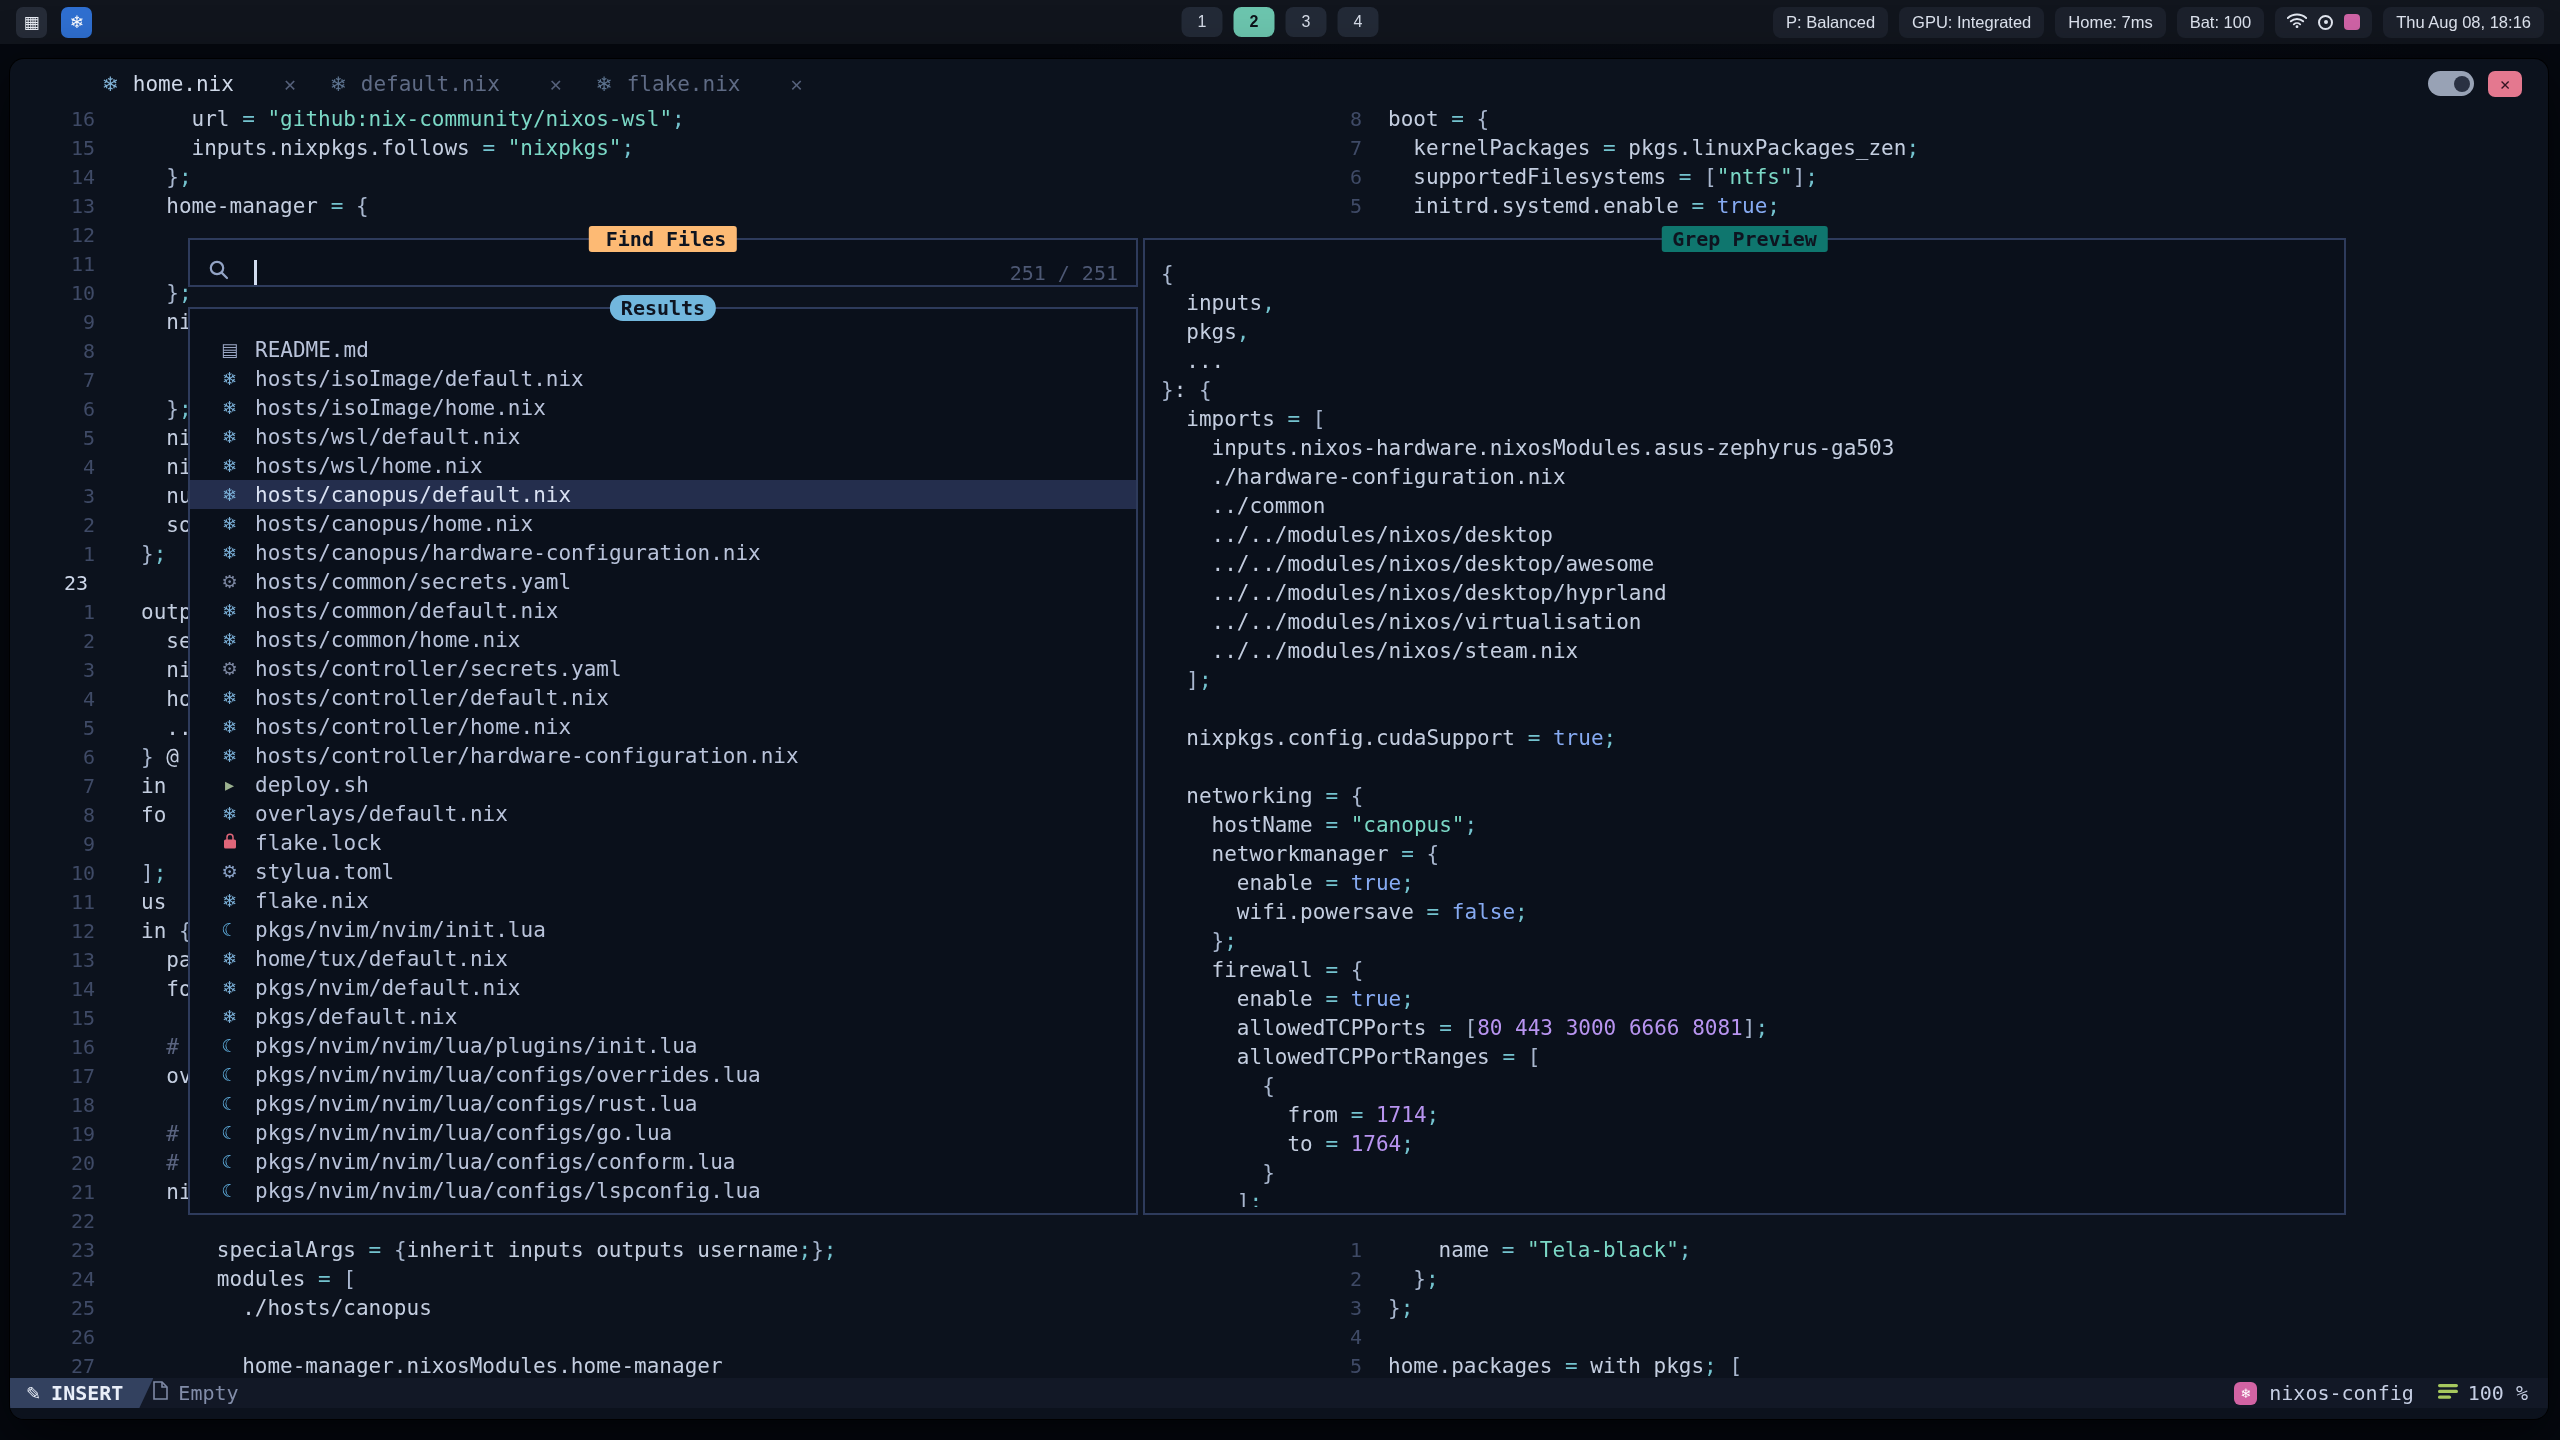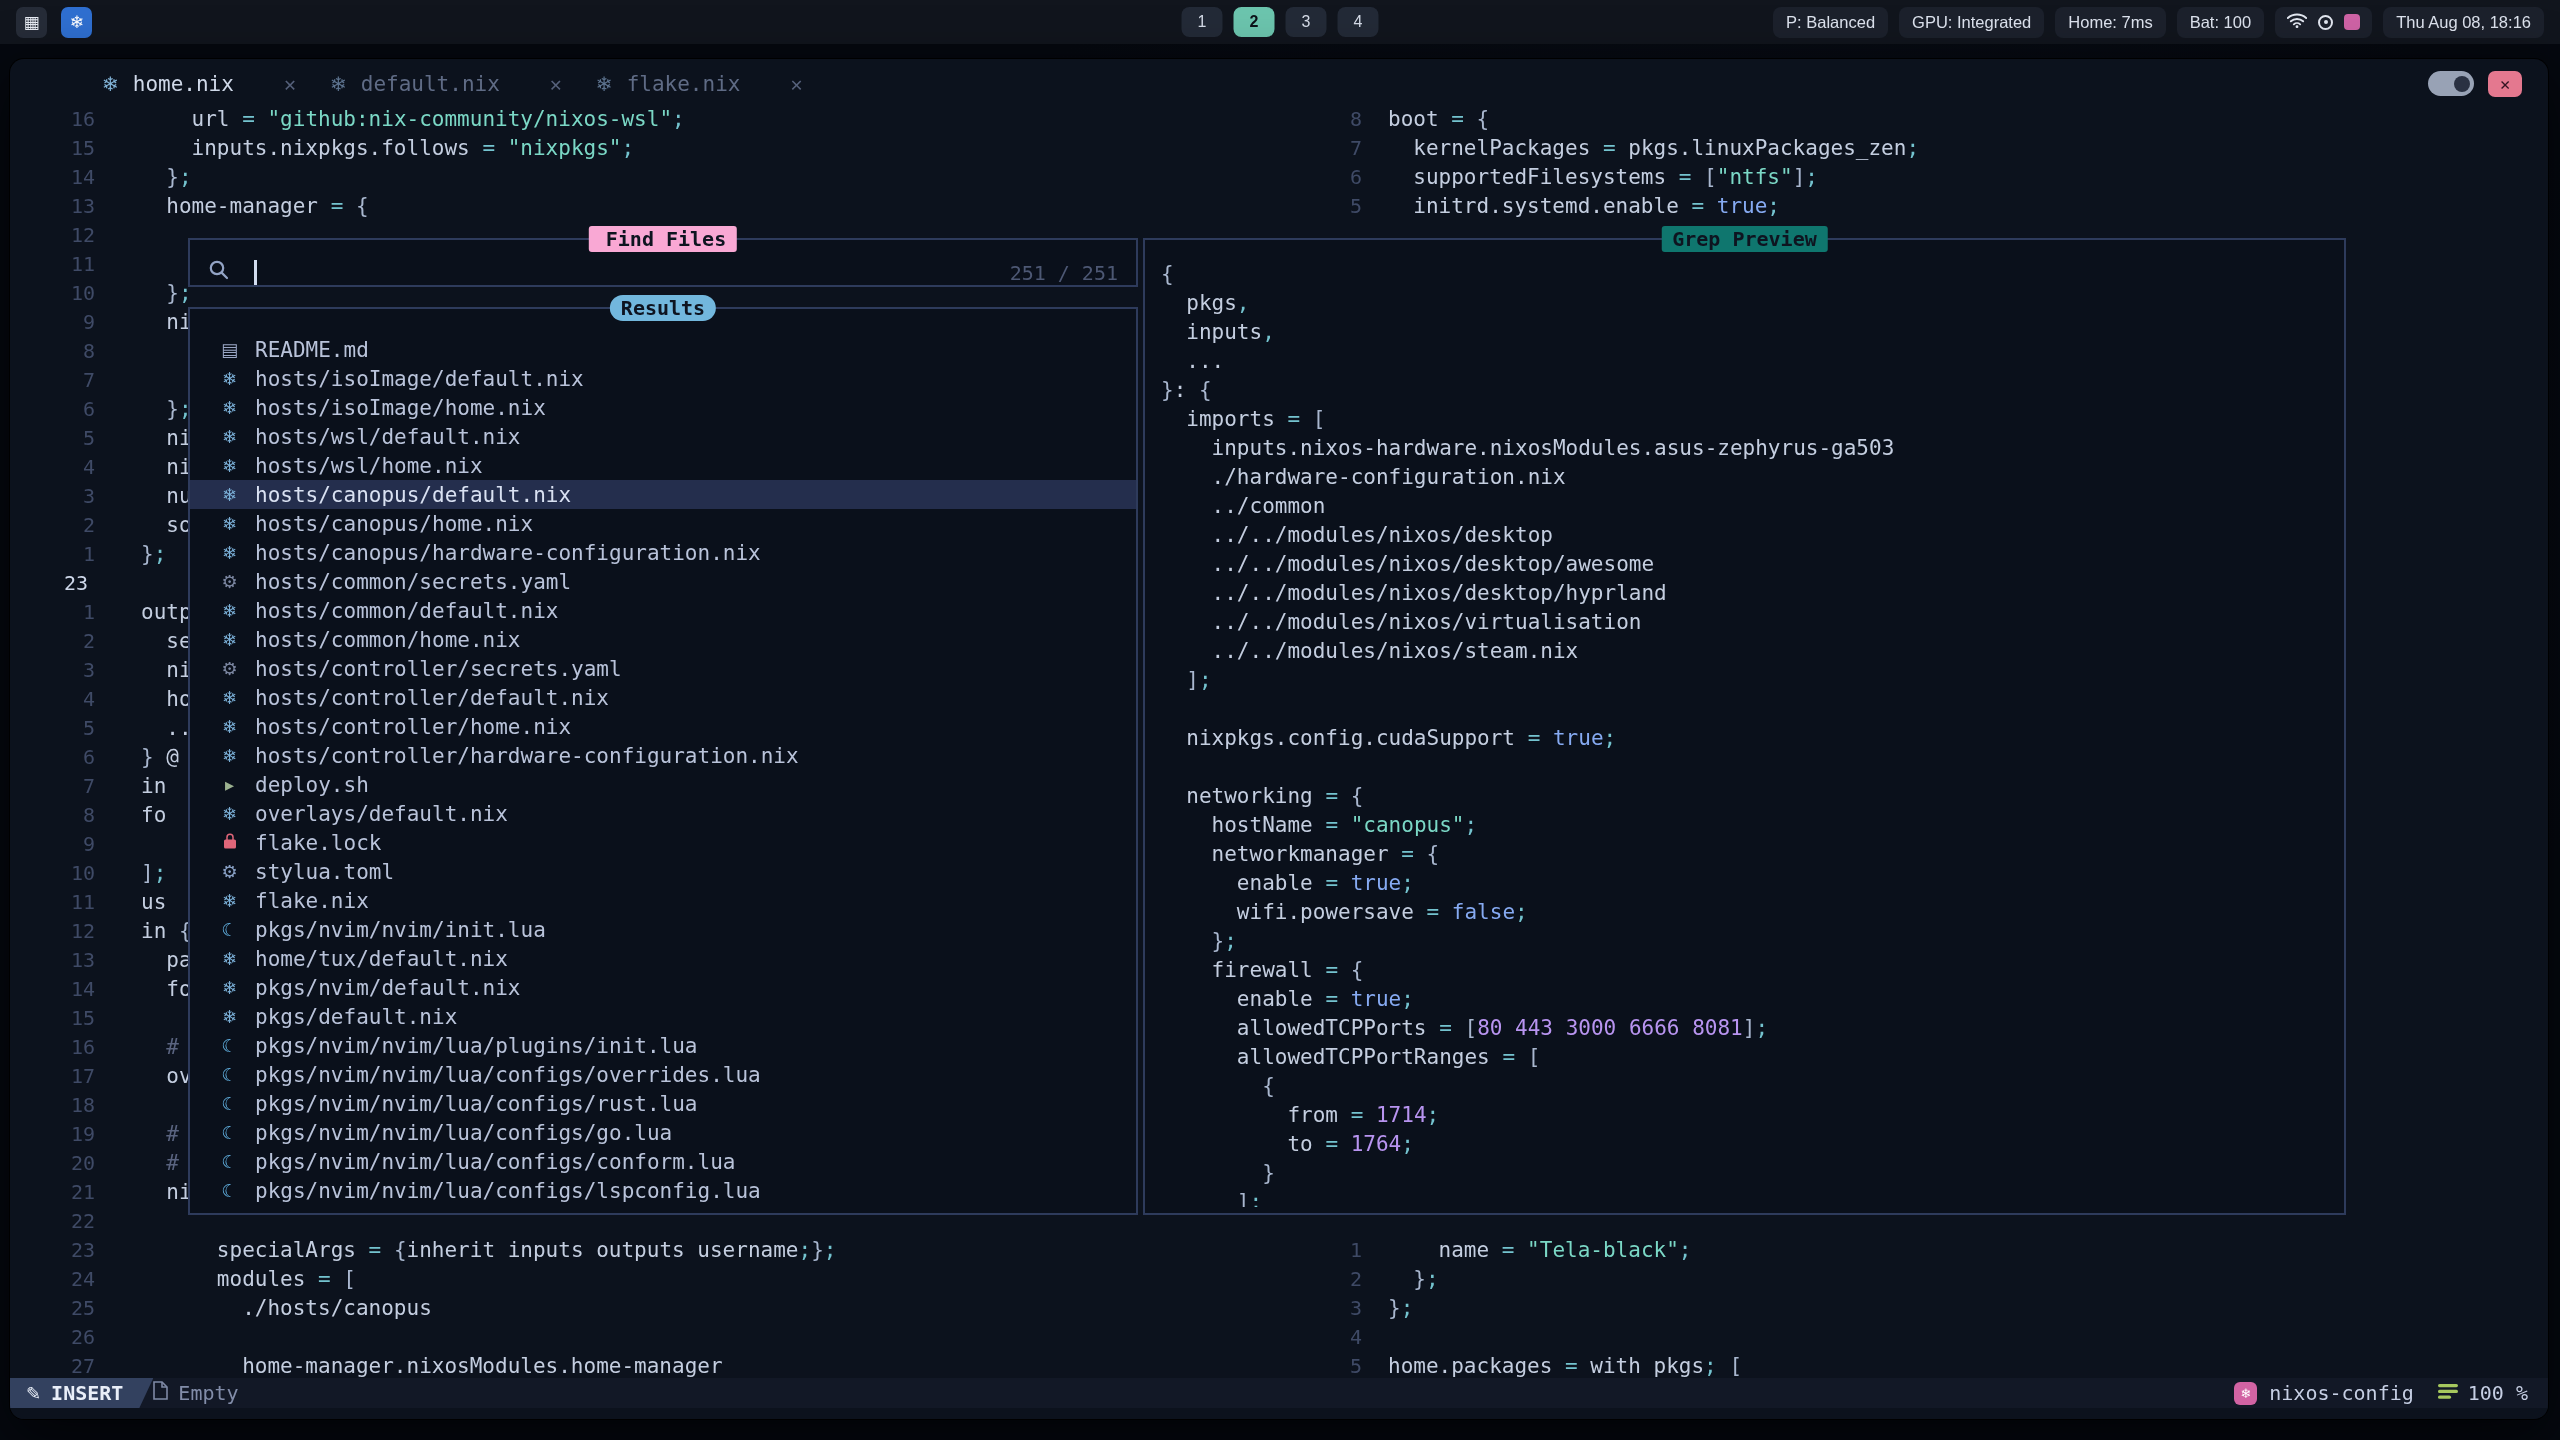--- a/index.html
+++ b/index.html
@@ -55,21 +55,21 @@
   .col-right-top .crow .ln,.col-right-bottom .crow .ln{flex:0 0 30px;}
   .crow pre{margin-left:46px;font-family:"DejaVu Sans Mono",monospace;color:#c4cee0;white-space:pre;font-size:21px;}
   .col-right-top .crow pre,.col-right-bottom .crow pre{margin-left:26px;}
   .str{color:#7bd8c6}.num{color:#b894f0}.kw{color:#86aaf2}.op{color:#74c3cf}.br{color:#a9b7cf}.cm{color:#5a6480}
 
   
   .pbox{position:absolute;background:#0a101b;border:2px solid #2e3b5c;z-index:5;}
   .badge{position:absolute;top:-14px;left:50%;transform:translateX(-50%);padding:1px 11px;
     font-size:20px;font-weight:600;color:#0e1420;border-radius:3px;white-space:nowrap;}
   .box-input{left:178px;top:179px;width:950px;height:49px;}
-  .badge.find{background:#f9a8d4;padding-left:17px;}
+  .badge.find{background:#fdba74;padding-left:17px;}
   .box-results{left:178px;top:248px;width:950px;height:908px;}
   .badge.results{background:#72b7dd;border-radius:13px;}
   .box-preview{left:1133px;top:179px;width:1203px;height:977px;}
   .badge.grep{background:#0f766e;}
   .finput{display:flex;align-items:flex-end;height:100%;padding:0 18px;gap:12px;}
   .fcursor{width:3px;height:25px;background:#d2dcef;}
   .fquery{color:#c4cee0;font-size:21px;white-space:pre;}
   .fcount{margin-left:auto;color:#4d5874;font-size:20px;}
   .rlist{position:absolute;inset:0;padding-top:26px;overflow:hidden;}
   .ritem{height:29px;display:flex;align-items:center;padding-left:28px;gap:14px;font-size:21px;color:#b9c3da;cursor:default;}
@@ -511,22 +511,22 @@
             <span class="fic" style="color: rgb(98, 178, 227);">☾</span>
             <span class="rname">pkgs/nvim/nvim/lua/configs/lspconfig.lua</span>
           </div>
         </div>
     </div>
 
     <div class="pbox box-preview">
       <div class="badge grep">Grep Preview</div>
       <div class="pcontent" id="pcontent">
           <div class="pline"><span class="br">{</span></div>
+          <div class="pline">  inputs<span class="op">,</span></div>
           <div class="pline">  pkgs<span class="op">,</span></div>
-          <div class="pline">  inputs<span class="op">,</span></div>
           <div class="pline">  ...</div>
           <div class="pline"><span class="br">}</span>: <span class="br">{</span></div>
           <div class="pline">  imports <span class="op">=</span> <span class="br">[</span></div>
           <div class="pline">    inputs.nixos-hardware.nixosModules.asus-zephyrus-ga503</div>
           <div class="pline">    ./hardware-configuration.nix</div>
           <div class="pline">    ../common</div>
           <div class="pline">    ../../modules/nixos/desktop</div>
           <div class="pline">    ../../modules/nixos/desktop/awesome</div>
           <div class="pline">    ../../modules/nixos/desktop/hyprland</div>
           <div class="pline">    ../../modules/nixos/virtualisation</div>

